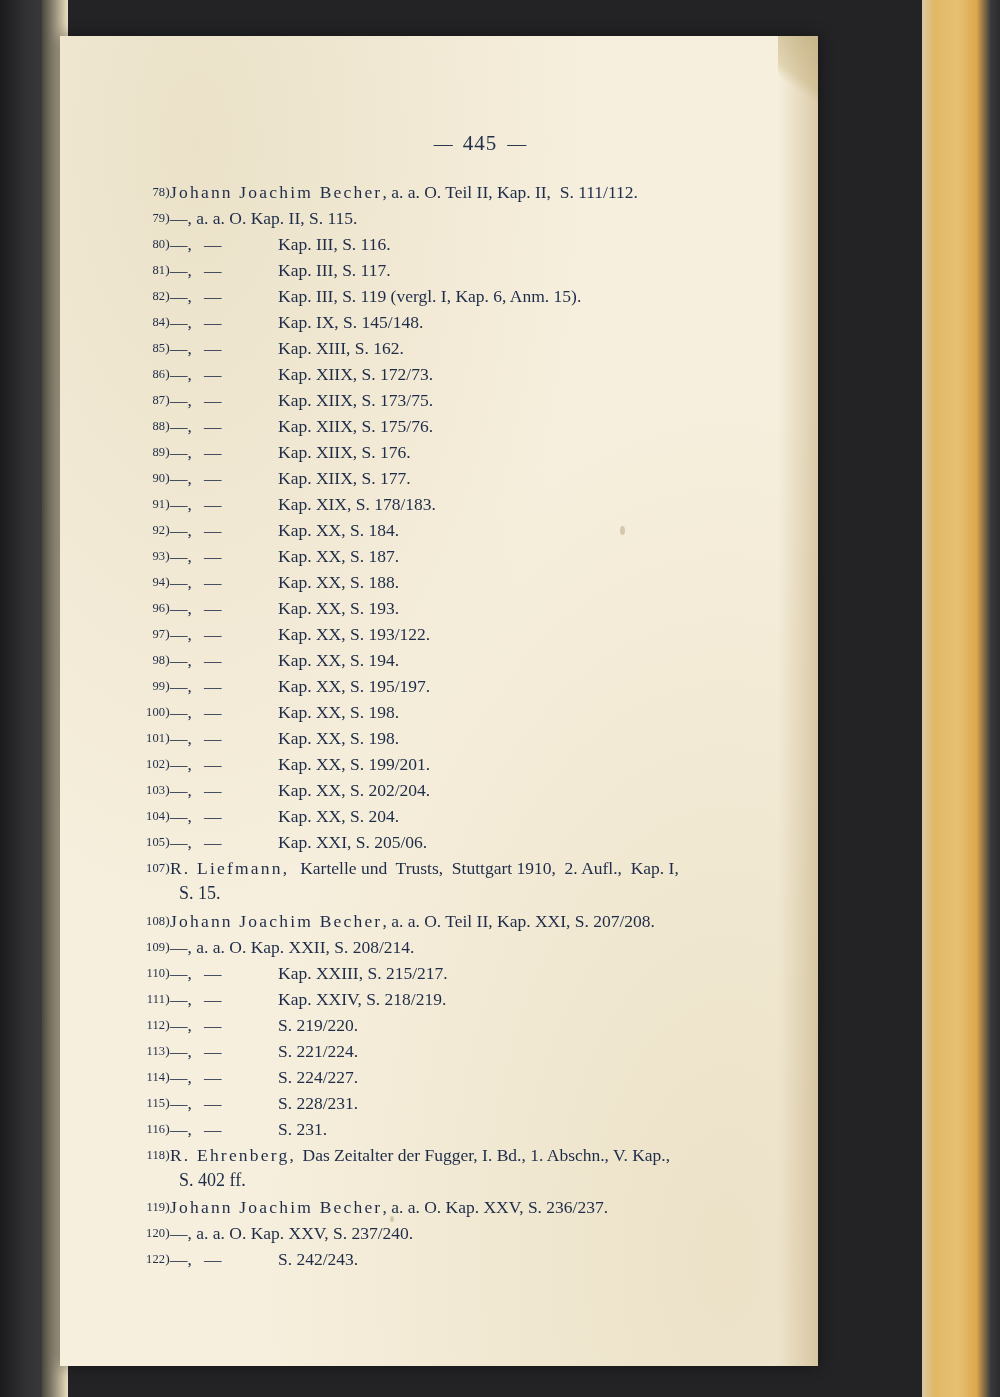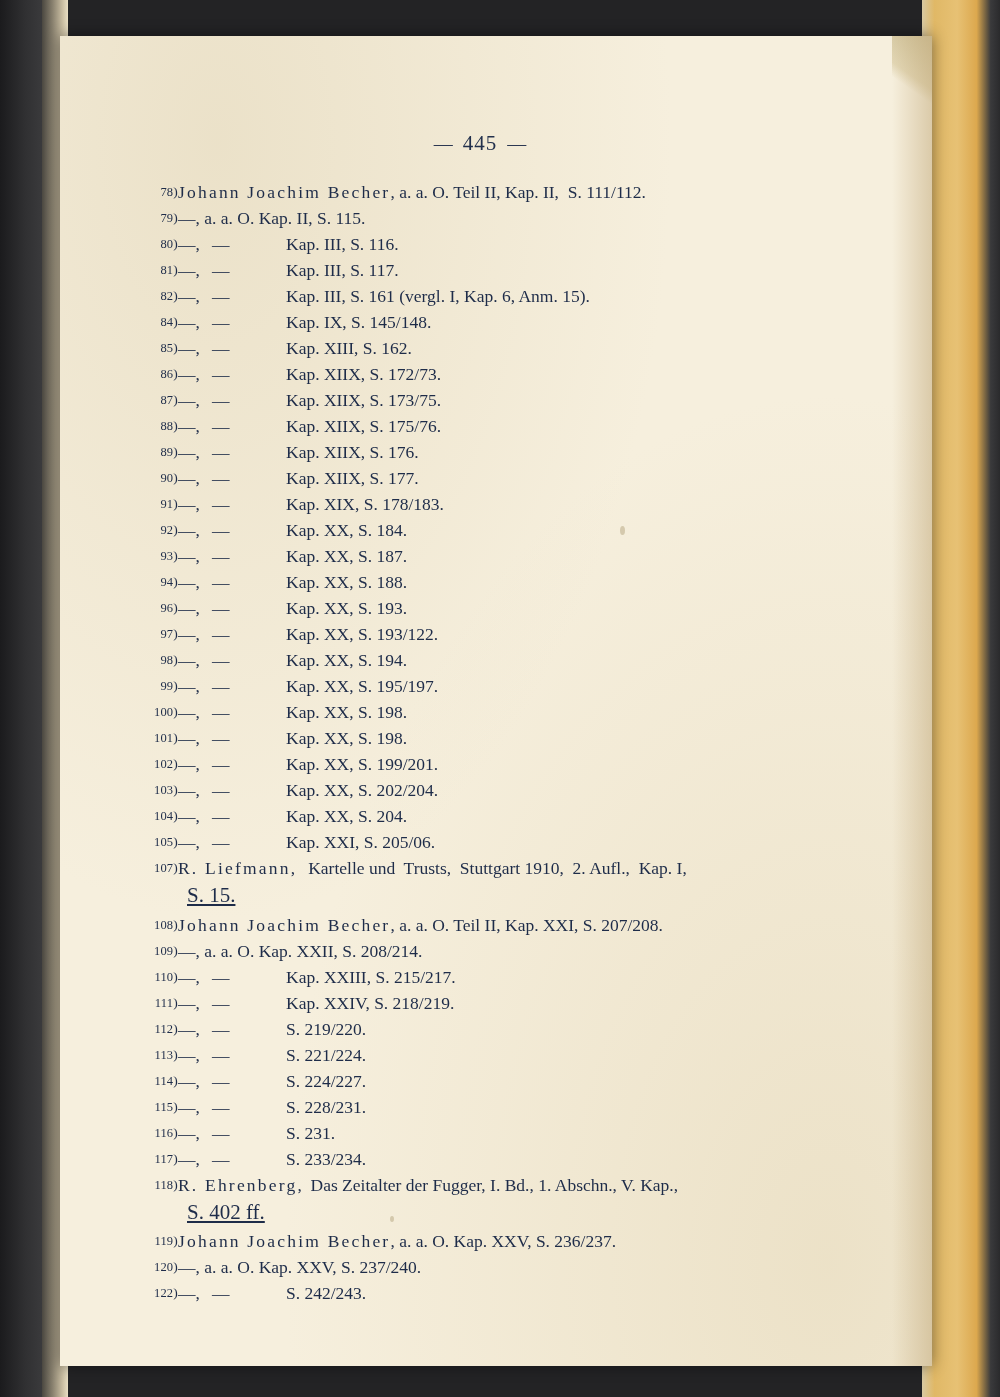--- a/index.html
+++ b/index.html
@@ -30,21 +30,21 @@
   }
   .page-edge-right {
     position: absolute;
     right: 0; top: 0;
     width: 78px; height: 1397px;
     background: linear-gradient(90deg, #d8c9a2 0%, #e0b866 16%, #e7c174 45%, #dca84e 70%, #3a3a3c 88%, #2a2a2c 100%);
   }
   .paper {
     position: absolute;
     left: 60px; top: 36px;
-    width: 872px; height: 1330px;
+    width: 758px; height: 1330px;
     background: #f6efdd;
     background-image:
       radial-gradient(ellipse at 18% 8%, rgba(226,214,184,0.55) 0%, rgba(246,239,221,0) 45%),
       radial-gradient(ellipse at 88% 92%, rgba(226,212,178,0.5) 0%, rgba(246,239,221,0) 50%);
     box-shadow: 0 0 14px rgba(0,0,0,0.45);
   }
   .paper::after {
     
     content: "";
     position: absolute;
@@ -82,21 +82,21 @@
     color: #22304c;
   }
   .page-number .dash {
     letter-spacing: 0;
     padding: 0 10px;
     font-size: 19px;
   }
 
   ul.notes {
     list-style: none;
-    margin: 8px;
+    margin: 0;
     padding: 0;
   }
   li.note {
     display: flex;
     align-items: flex-start;
     font-size: 17.5px;
     line-height: 1.0;
     margin-bottom: 8.5px;
     color: #1e2c49;
   }
@@ -109,25 +109,24 @@
     letter-spacing: .2px;
   }
   .num .paren { font-size: 13.5px; }
   .body {
     flex: 1 1 auto;
     padding-left: 0;
     white-space: pre-wrap;
   }
   .cont {
     padding-left: 49px;
-    font-size: 21px;
+    font-size: 18px;
     margin-top: -3px;
     margin-bottom: 8.5px;
     color: #1e2c49;
-    text-decoration: underline;
   }
   
   .c-dash1 { display: inline-block; width: 34px; }
   .c-dash2 { display: inline-block; width: 74px; }
   .spaced {
     letter-spacing: 2.2px;
   }
   .small-caps-name { letter-spacing: 2.2px; }
 </style>
 </head>
@@ -162,21 +161,21 @@
           <li class="note">
             <span class="num">80<span class="paren">)</span></span>
             <span class="body"><span class="c-dash1">—,</span><span class="c-dash2">—</span><span>Kap. III, S. 116.</span></span>
           </li>
           <li class="note">
             <span class="num">81<span class="paren">)</span></span>
             <span class="body"><span class="c-dash1">—,</span><span class="c-dash2">—</span><span>Kap. III, S. 117.</span></span>
           </li>
           <li class="note">
             <span class="num">82<span class="paren">)</span></span>
-            <span class="body"><span class="c-dash1">—,</span><span class="c-dash2">—</span><span>Kap. III, S. 161 (vergl. I, Kap. 6, Anm. 15).</span></span>
+            <span class="body"><span class="c-dash1">—,</span><span class="c-dash2">—</span><span>Kap. III, S. 119 (vergl. I, Kap. 6, Anm. 15).</span></span>
           </li>
           <li class="note">
             <span class="num">84<span class="paren">)</span></span>
             <span class="body"><span class="c-dash1">—,</span><span class="c-dash2">—</span><span>Kap. IX, S. 145/148.</span></span>
           </li>
           <li class="note">
             <span class="num">85<span class="paren">)</span></span>
             <span class="body"><span class="c-dash1">—,</span><span class="c-dash2">—</span><span>Kap. XIII, S. 162.</span></span>
           </li>
           <li class="note">
@@ -288,24 +287,20 @@
             <span class="num">114<span class="paren">)</span></span>
             <span class="body"><span class="c-dash1">—,</span><span class="c-dash2">—</span><span>S. 224/227.</span></span>
           </li>
           <li class="note">
             <span class="num">115<span class="paren">)</span></span>
             <span class="body"><span class="c-dash1">—,</span><span class="c-dash2">—</span><span>S. 228/231.</span></span>
           </li>
           <li class="note">
             <span class="num">116<span class="paren">)</span></span>
             <span class="body"><span class="c-dash1">—,</span><span class="c-dash2">—</span><span>S. 231.</span></span>
-          </li>
-          <li class="note">
-            <span class="num">117<span class="paren">)</span></span>
-            <span class="body"><span class="c-dash1">—,</span><span class="c-dash2">—</span><span>S. 233/234.</span></span>
           </li>
           <li class="note">
             <span class="num">118<span class="paren">)</span></span>
             <span class="body"><span class="spaced small-caps-name">R. Ehrenberg</span><span>,  Das Zeitalter der Fugger, I. Bd., 1. Abschn., V. Kap.,</span></span>
           </li>
           <div class="cont">S. 402 ff.</div>
           <li class="note">
             <span class="num">119<span class="paren">)</span></span>
             <span class="body"><span class="spaced small-caps-name">Johann Joachim Becher</span><span>, a. a. O. Kap. XXV, S. 236/237.</span></span>
           </li>

